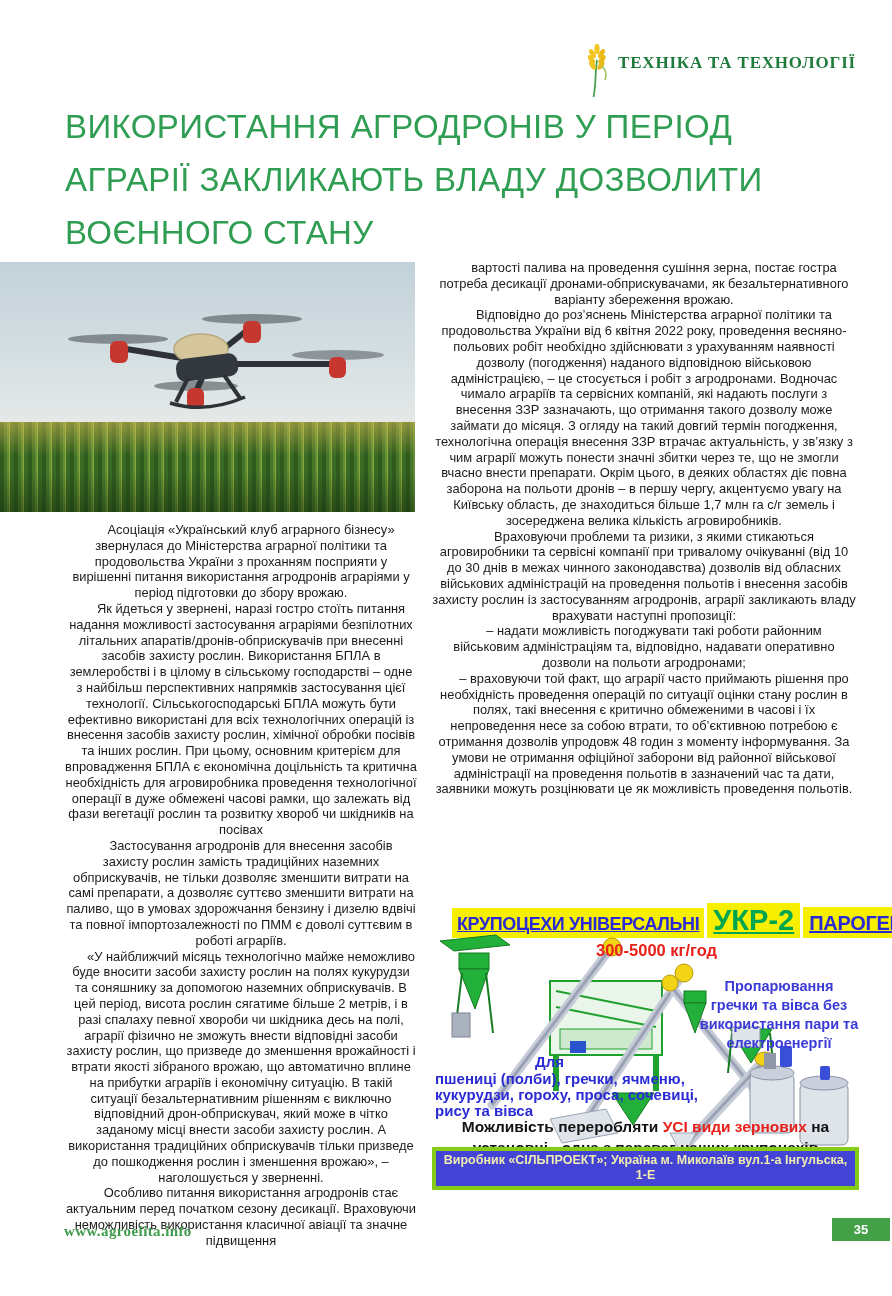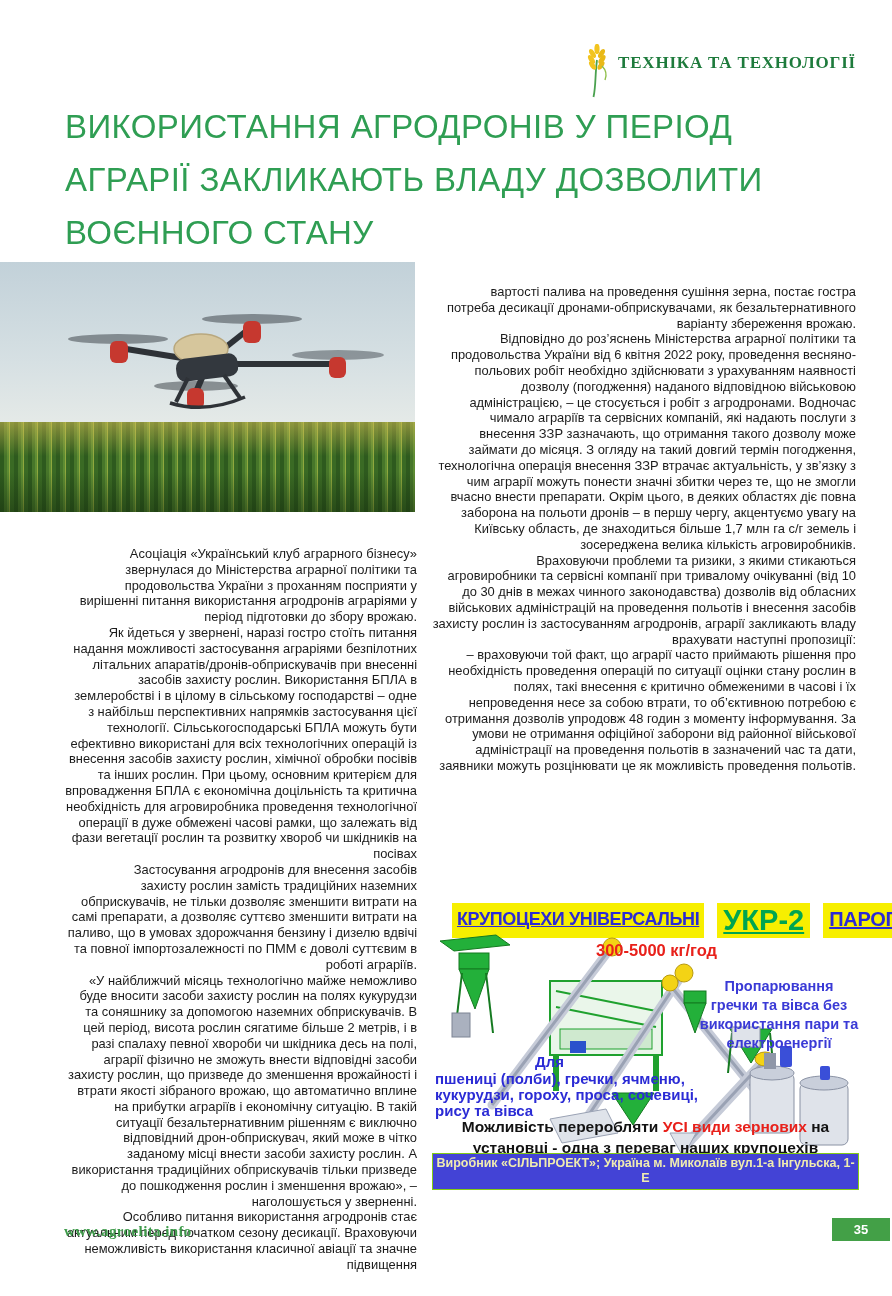--- a/index.html
+++ b/index.html
@@ -16,40 +16,40 @@
   
   .photo{position:absolute;left:0;top:262px;width:415px;height:250px;overflow:hidden;}
   .photo .sky{position:absolute;inset:0;background:linear-gradient(180deg,#c2d1d9 0%,#d6e0e3 40%,#e7ebe8 68%,#eef0ea 100%);}
   .photo .corn{position:absolute;left:0;right:0;bottom:0;height:90px;
     background:repeating-linear-gradient(90deg,#2e5a1e 0 4px,#47762a 4px 7px,#5d8c33 7px 9px,#8fa83e 9px 10px,#3a6a24 10px 14px);}
   .photo .corn::before{content:"";position:absolute;inset:0;background:linear-gradient(180deg,rgba(216,190,84,0.55) 0%,rgba(216,190,84,0) 38%);}
   .photo .corn::after{content:"";position:absolute;inset:0;background:linear-gradient(0deg,rgba(18,38,10,0.45) 0%,rgba(18,38,10,0) 45%);}
   .drone-svg{position:absolute;left:0;top:0;width:100%;height:100%;}
 
   
-  .col{font-size:12.9px;line-height:15.8px;color:#1b1b1b;text-align:right;hyphens:auto;margin-top:24px;}
+  .col{font-size:12.9px;line-height:15.8px;color:#1b1b1b;text-align:center;hyphens:auto;}
   .col p{margin:0;text-indent:20px;}
   .col-left{position:absolute;left:65px;top:522px;width:352px;}
   .col-right{position:absolute;left:432px;top:260px;width:424px;}
 
   
   .ad{position:absolute;left:432px;top:903px;width:427px;height:287px;background:#fff;}
-  .ad-header{display:flex;gap:13px;padding-left:20px;}
+  .ad-header{display:flex;align-items:flex-end;gap:3px;padding-left:20px;}
   .ad-h{background:#f7ef00;font-weight:bold;text-decoration:underline;white-space:nowrap;}
   .ad-h1{color:#2b2bd5;font-size:18px;padding:6px 5px 3px;letter-spacing:-0.4px;}
   .ad-model{color:#00a550;font-size:29px;padding:1px 6px 1px;}
   .ad-h2{color:#2b2bd5;font-size:20px;padding:5px 6px 3px;letter-spacing:-0.3px;}
   .ad-capacity{position:absolute;left:164px;top:38px;color:#e8201a;font-weight:bold;font-size:16.5px;}
   .ad-steam{position:absolute;right:0;top:34px;width:160px;text-align:center;color:#3a3ad6;font-weight:bold;font-size:14.5px;line-height:19px;margin-top:40px;}
   .machinery{position:absolute;left:0;top:30px;width:427px;height:226px;}
   .ad-for{position:absolute;left:0;top:150px;width:235px;text-align:center;color:#2b2bd5;font-weight:bold;font-size:15px;}
   .ad-grains{position:absolute;left:3px;top:168px;width:292px;color:#2b2bd5;font-weight:bold;font-size:15px;line-height:16px;}
   .ad-benefit{position:absolute;left:0;top:213px;width:100%;text-align:center;font-weight:bold;font-size:15.5px;line-height:21px;color:#121212;}
   .ad-benefit .hl{color:#e8201a;}
-  .ad-bar{position:absolute;left:0;bottom:0;width:100%;box-sizing:border-box;background:#4343d6;border:1px solid #84cc16;color:#f0ecb0;text-align:center;font-size:12.5px;line-height:15px;font-weight:bold;padding:2px 2px 3px;}
+  .ad-bar{position:absolute;left:0;bottom:0;width:100%;box-sizing:border-box;background:#4343d6;border:4px solid #84cc16;color:#f0ecb0;text-align:center;font-size:12.5px;line-height:15px;font-weight:bold;padding:2px 2px 3px;}
 
   
   .footer-url{position:absolute;left:64px;top:1199px;font-family:"Liberation Serif",serif;font-weight:bold;font-size:15px;color:#3f9b4b;letter-spacing:0.4px;text-decoration:none;cursor:pointer;margin-top:24px;}
   .page-badge{position:absolute;right:2px;top:1198px;width:58px;height:23px;background:#43a047;color:#ffffff;font-weight:bold;font-size:13px;display:flex;align-items:center;justify-content:center;margin-top:20px;}
 </style>
 </head>
 <body>
 
 <div class="page">
 
@@ -103,20 +103,21 @@
     <p>Як йдеться у звернені, наразі гостро стоїть питання надання можливості застосування аграріями безпілотних літальних апаратів/дронів-обприскувачів при внесенні засобів захисту рослин.  Використання БПЛА в землеробстві і в цілому в сільському господарстві – одне з найбільш перспективних напрямків застосування цієї технології. Сільськогосподарські БПЛА можуть бути ефективно використані для всіх технологічних операцій із внесення засобів захисту рослин, хімічної обробки посівів та інших рослин. При цьому, основним критерієм для впровадження БПЛА є економічна доцільність та критична необхідність для агровиробника проведення технологічної операції в дуже обмежені часові рамки, що залежать від фази вегетації рослин та розвитку хвороб чи шкідників на посівах</p>
     <p>Застосування агродронів для внесення засобів захисту рослин замість традиційних наземних обприскувачів, не тільки дозволяє зменшити витрати на самі препарати, а дозволяє суттєво зменшити витрати на паливо, що в умовах здорожчання бензину і дизелю вдвічі та повної імпортозалежності по ПММ є доволі суттєвим в роботі аграріїв.</p>
     <p>«У найближчий місяць технологічно майже неможливо буде вносити засоби захисту рослин на полях кукурудзи та соняшнику за допомогою наземних обприскувачів. В цей період, висота рослин сягатиме більше 2 метрів, і в разі спалаху певної хвороби чи шкідника десь на полі, аграрії фізично не зможуть внести відповідні засоби захисту рослин, що призведе до зменшення врожайності і втрати якості зібраного врожаю, що автоматично вплине на прибутки аграріїв і економічну ситуацію. В такій ситуації безальтернативним рішенням є виключно відповідний дрон-обприскувач, який може в чітко заданому місці внести засоби захисту рослин. А використання традиційних обприскувачів тільки призведе до пошкодження рослин і зменшення врожаю», – наголошується у зверненні.</p>
     <p>Особливо питання використання агродронів стає актуальним перед початком сезону десикації. Враховуючи неможливість використання класичної авіації та значне підвищення</p>
   </div>
 
   <div class="col col-right">
     <p>вартості палива на проведення сушіння зерна, постає гостра потреба десикації дронами-обприскувачами, як безальтернативного варіанту збереження врожаю.</p>
     <p>Відповідно до роз’яснень Міністерства аграрної політики та продовольства України від 6 квітня 2022 року, проведення весняно-польових робіт необхідно здійснювати з урахуванням наявності дозволу (погодження) наданого відповідною військовою адміністрацією, – це стосується і робіт з агродронами. Водночас чимало аграріїв та сервісних компаній, які надають послуги з внесення ЗЗР зазначають, що отримання такого дозволу може займати до місяця. З огляду на такий довгий термін погодження, технологічна операція внесення ЗЗР втрачає актуальність, у зв’язку з чим аграрії можуть понести значні збитки через те, що не змогли вчасно внести препарати. Окрім цього, в деяких областях діє повна заборона на польоти дронів – в першу чергу, акцентуємо увагу на Київську область, де знаходиться більше 1,7 млн га с/г земель і зосереджена велика кількість агровиробників.</p>
     <p>Враховуючи проблеми та ризики, з якими стикаються агровиробники та сервісні компанії при тривалому очікуванні (від 10 до 30 днів  в межах чинного законодавства) дозволів від обласних військових адміністрацій на проведення польотів і внесення засобів захисту рослин із застосуванням агродронів, аграрії закликають владу врахувати наступні пропозиції:</p>
+    <p>– надати можливість погоджувати такі роботи районним військовим адміністраціям та, відповідно,  надавати оперативно дозволи на польоти агродронами;</p>
     <p>– враховуючи той факт, що аграрії часто приймають рішення про необхідність проведення операцій по ситуації оцінки стану рослин в полях, такі внесення є критично обмеженими в часові і їх непроведення несе за собою втрати, то об’єктивною потребою є отримання дозволів упродовж 48 годин з моменту інформування. За умови не отримання офіційної заборони від районної військової адміністрації на проведення польотів в зазначений час та дати, заявники можуть розцінювати це як можливість проведення польотів.</p>
   </div>
 
   <div class="ad">
     <div class="ad-header">
       <span class="ad-h ad-h1">КРУПОЦЕХИ УНІВЕРСАЛЬНІ</span>
       <span class="ad-h ad-model">УКР-2</span>
       <span class="ad-h ad-h2">ПАРОГЕНЕРАТОР</span>
     </div>
 

